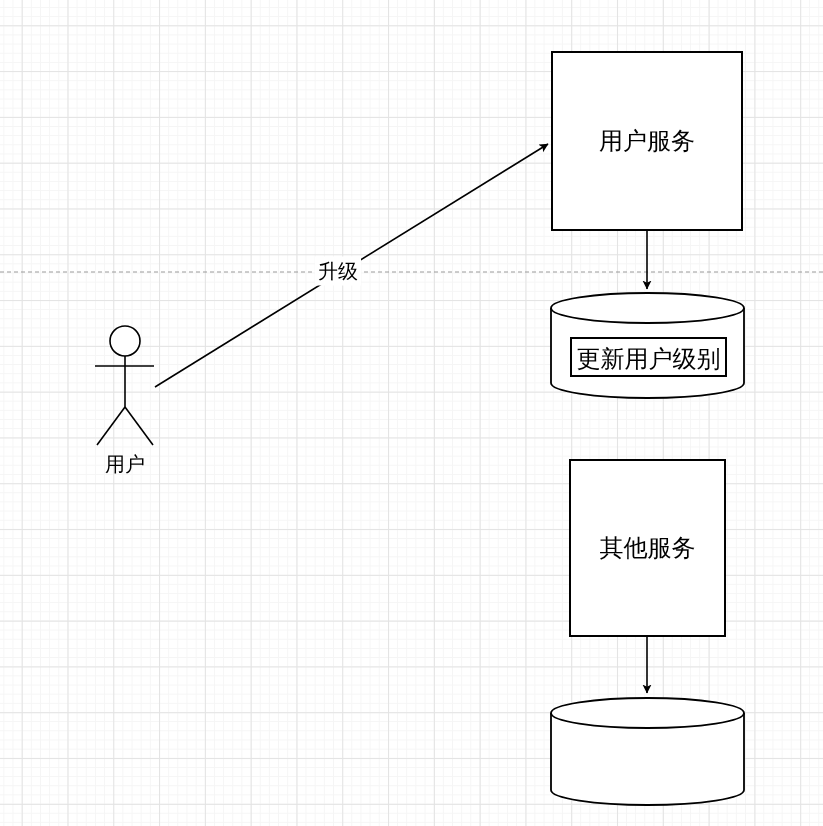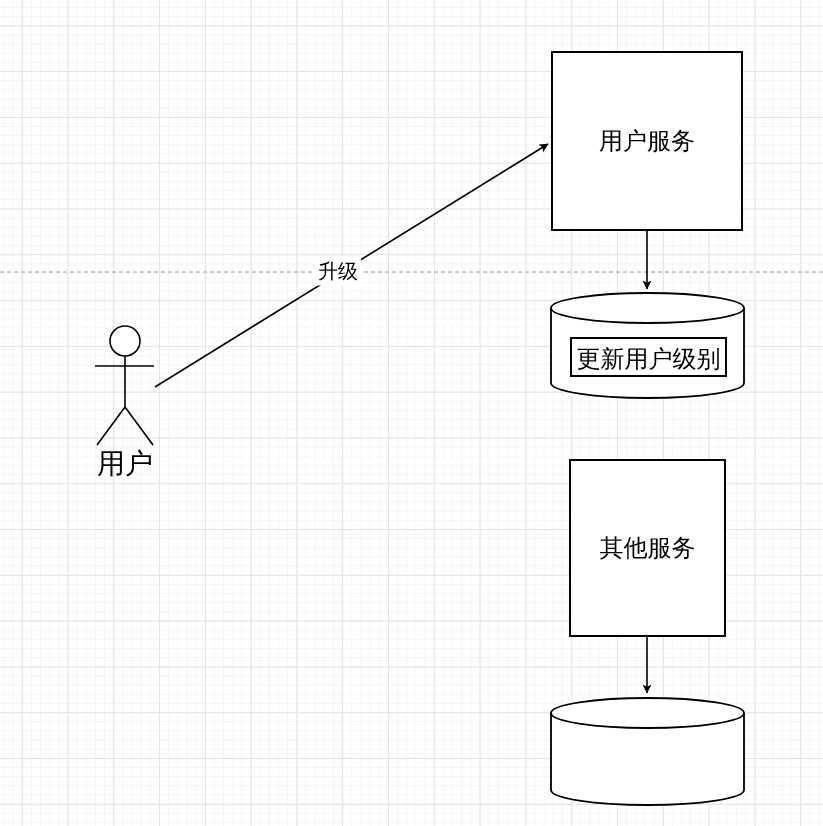--- a/index.html
+++ b/index.html
@@ -63,21 +63,21 @@
     background: #ffffff;
     padding: 1px 3px;
     font-size: 20px;
     color: #000000;
     white-space: nowrap;
   }
   .actor-label {
     position: absolute;
     left: 125px; top: 464px;
     transform: translate(-50%, -50%);
-    font-size: 28px;
+    font-size: 20px;
     color: #000000;
     white-space: nowrap;
   }
 </style>
 </head>
 <body>
 
 <div class="canvas">
 
   <svg class="shapes-layer" viewBox="0 0 823 826" xmlns="http://www.w3.org/2000/svg">

